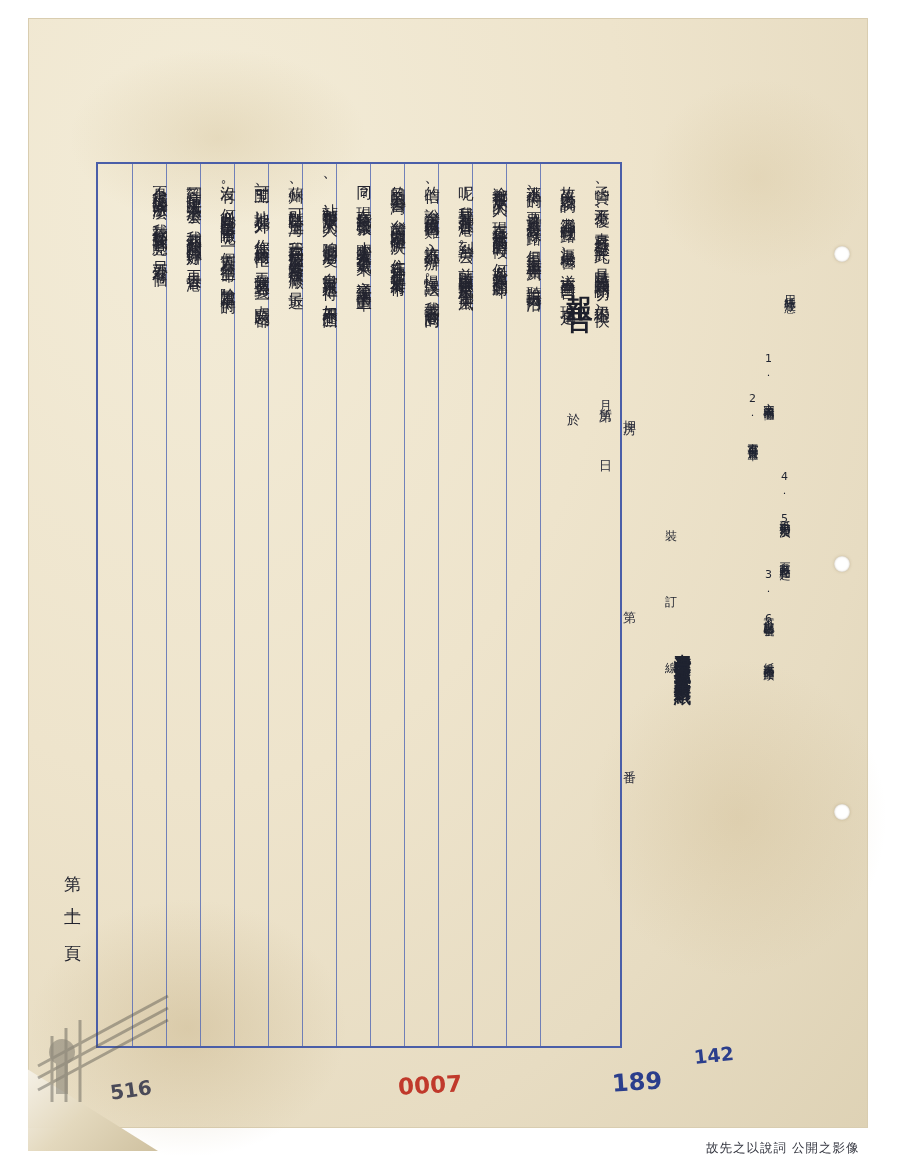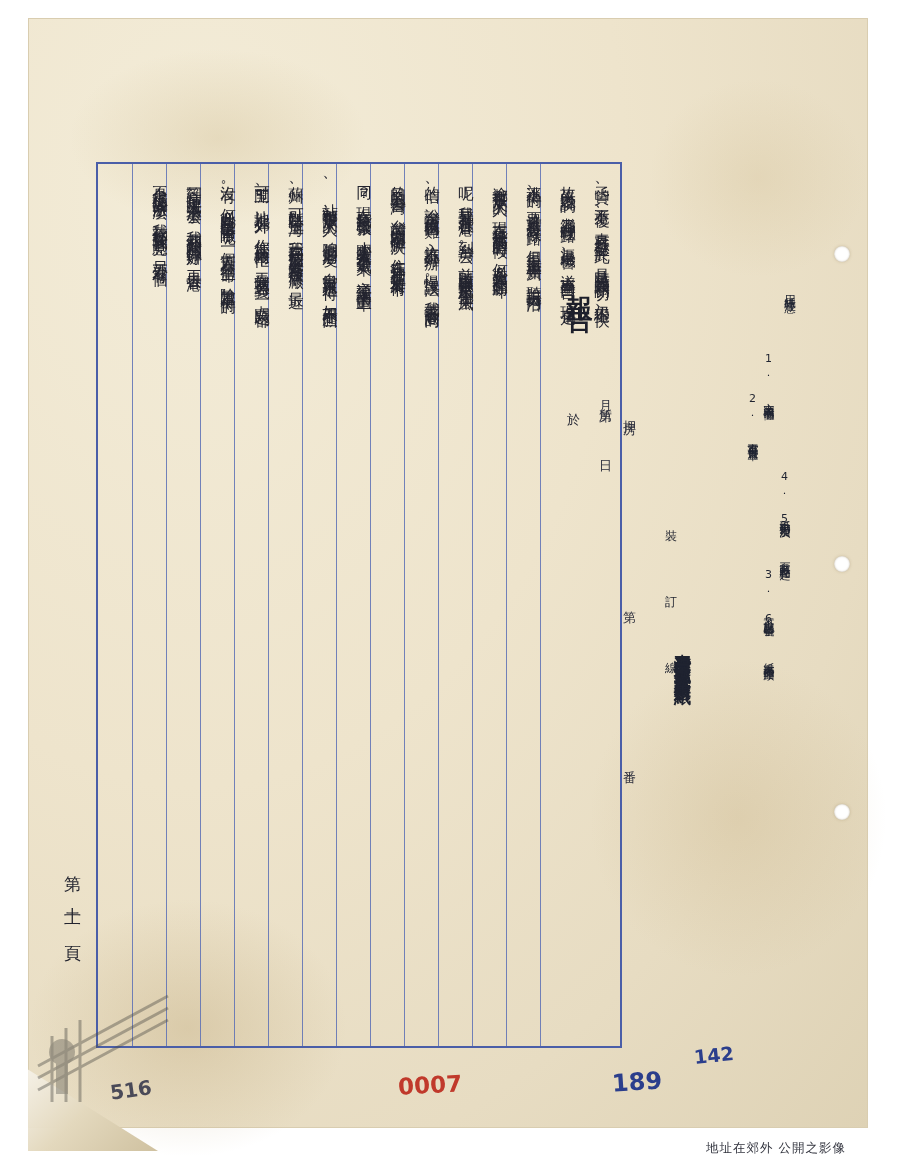--- a/index.html
+++ b/index.html
@@ -323,15 +323,15 @@
       <circle cx="44" cy="74" r="13"></circle>
       <rect x="38" y="80" width="12" height="36"></rect>
     </g>
   </svg>
 
   <div class="annot" id="annot-red">0007</div>
   <div class="annot" id="annot-blue1">189</div>
   <div class="annot" id="annot-blue2">142</div>
   <div class="annot" id="annot-stampnum">516</div>
 
-  <div id="footer-note">地址在郊外 公開之影像</div>
+  <div id="footer-note">故先之以說詞 公開之影像</div>
 
 </div>
 
 </body></html>

